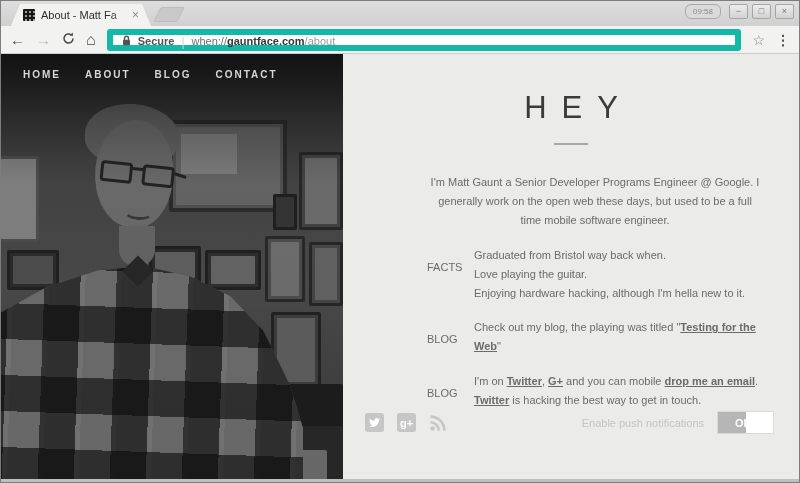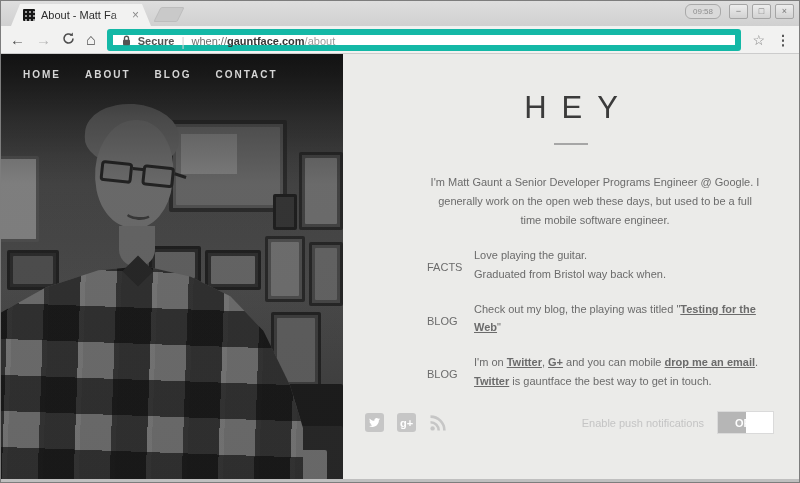--- a/index.html
+++ b/index.html
@@ -210,35 +210,36 @@
     <div class="main">
       <h1 class="hero">HEY</h1>
       <div class="divider"></div>
 
       <div class="copy">
         <p class="intro" style="margin:0;">I'm Matt Gaunt a Senior Developer Programs Engineer @ Google. I generally work on the open web these days, but used to be a full time mobile software engineer.</p>
 
         <div class="section">
           <div class="sec-label">FACTS</div>
           <div class="sec-body">
+            <div>Graduated from Bristol way back when.</div>
             <div>Love playing the guitar.</div>
-            <div>Graduated from Bristol way back when.</div>
+            <div>Enjoying hardware hacking, although I'm hella new to it.</div>
           </div>
         </div>
 
         <div class="section">
           <div class="sec-label">BLOG</div>
           <div class="sec-body"><span>Check out my blog, the playing was titled "</span><a>Testing for the Web</a><span>"</span></div>
         </div>
 
         <div class="section">
           <div class="sec-label">BLOG</div>
           <div class="sec-body">
             <div><span>I'm on </span><a>Twitter</a><span>, </span><a>G+</a><span> and you can mobile </span><a>drop me an email</a><span>.</span></div>
-            <div><a>Twitter</a><span> is gauntface the best way to get in touch.</span></div>
+            <div><a>Twitter</a><span> is hacking the best way to get in touch.</span></div>
           </div>
         </div>
       </div>
 
       <div class="footer">
         <div class="social">
           <span class="badge">
             <svg width="11" height="11" viewBox="0 0 24 24">
                 <path fill="#ffffff" d="M23.95 4.57c-.88.39-1.83.65-2.82.77 1.01-.61 1.79-1.57 2.16-2.72-.95.56-2 .96-3.12 1.18-.9-.96-2.18-1.56-3.6-1.56-2.72 0-4.92 2.2-4.92 4.92 0 .39.04.76.13 1.12C7.69 8.09 4.07 6.13 1.64 3.16c-.43.72-.67 1.56-.67 2.47 0 1.71.87 3.21 2.19 4.1-.81-.03-1.57-.25-2.23-.62v.06c0 2.39 1.69 4.37 3.95 4.83-.41.11-.85.17-1.3.17-.31 0-.61-.03-.91-.09.63 1.95 2.44 3.38 4.6 3.42-1.68 1.32-3.81 2.1-6.1 2.1-.39 0-.78-.02-1.17-.07 2.19 1.4 4.77 2.21 7.56 2.21 9.05 0 14-7.5 14-13.99 0-.21 0-.42-.02-.63.96-.69 1.8-1.56 2.46-2.55z"></path>
               </svg>

